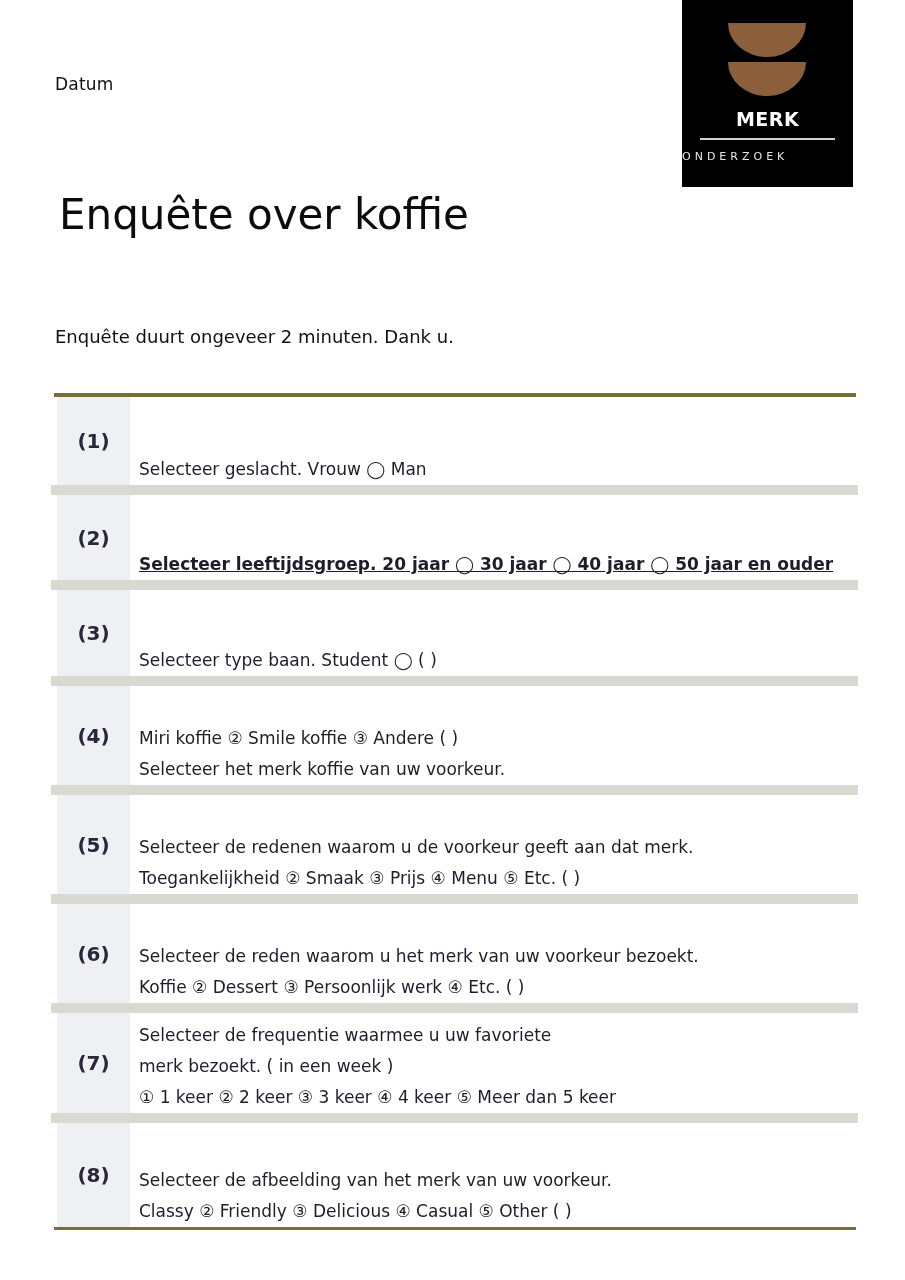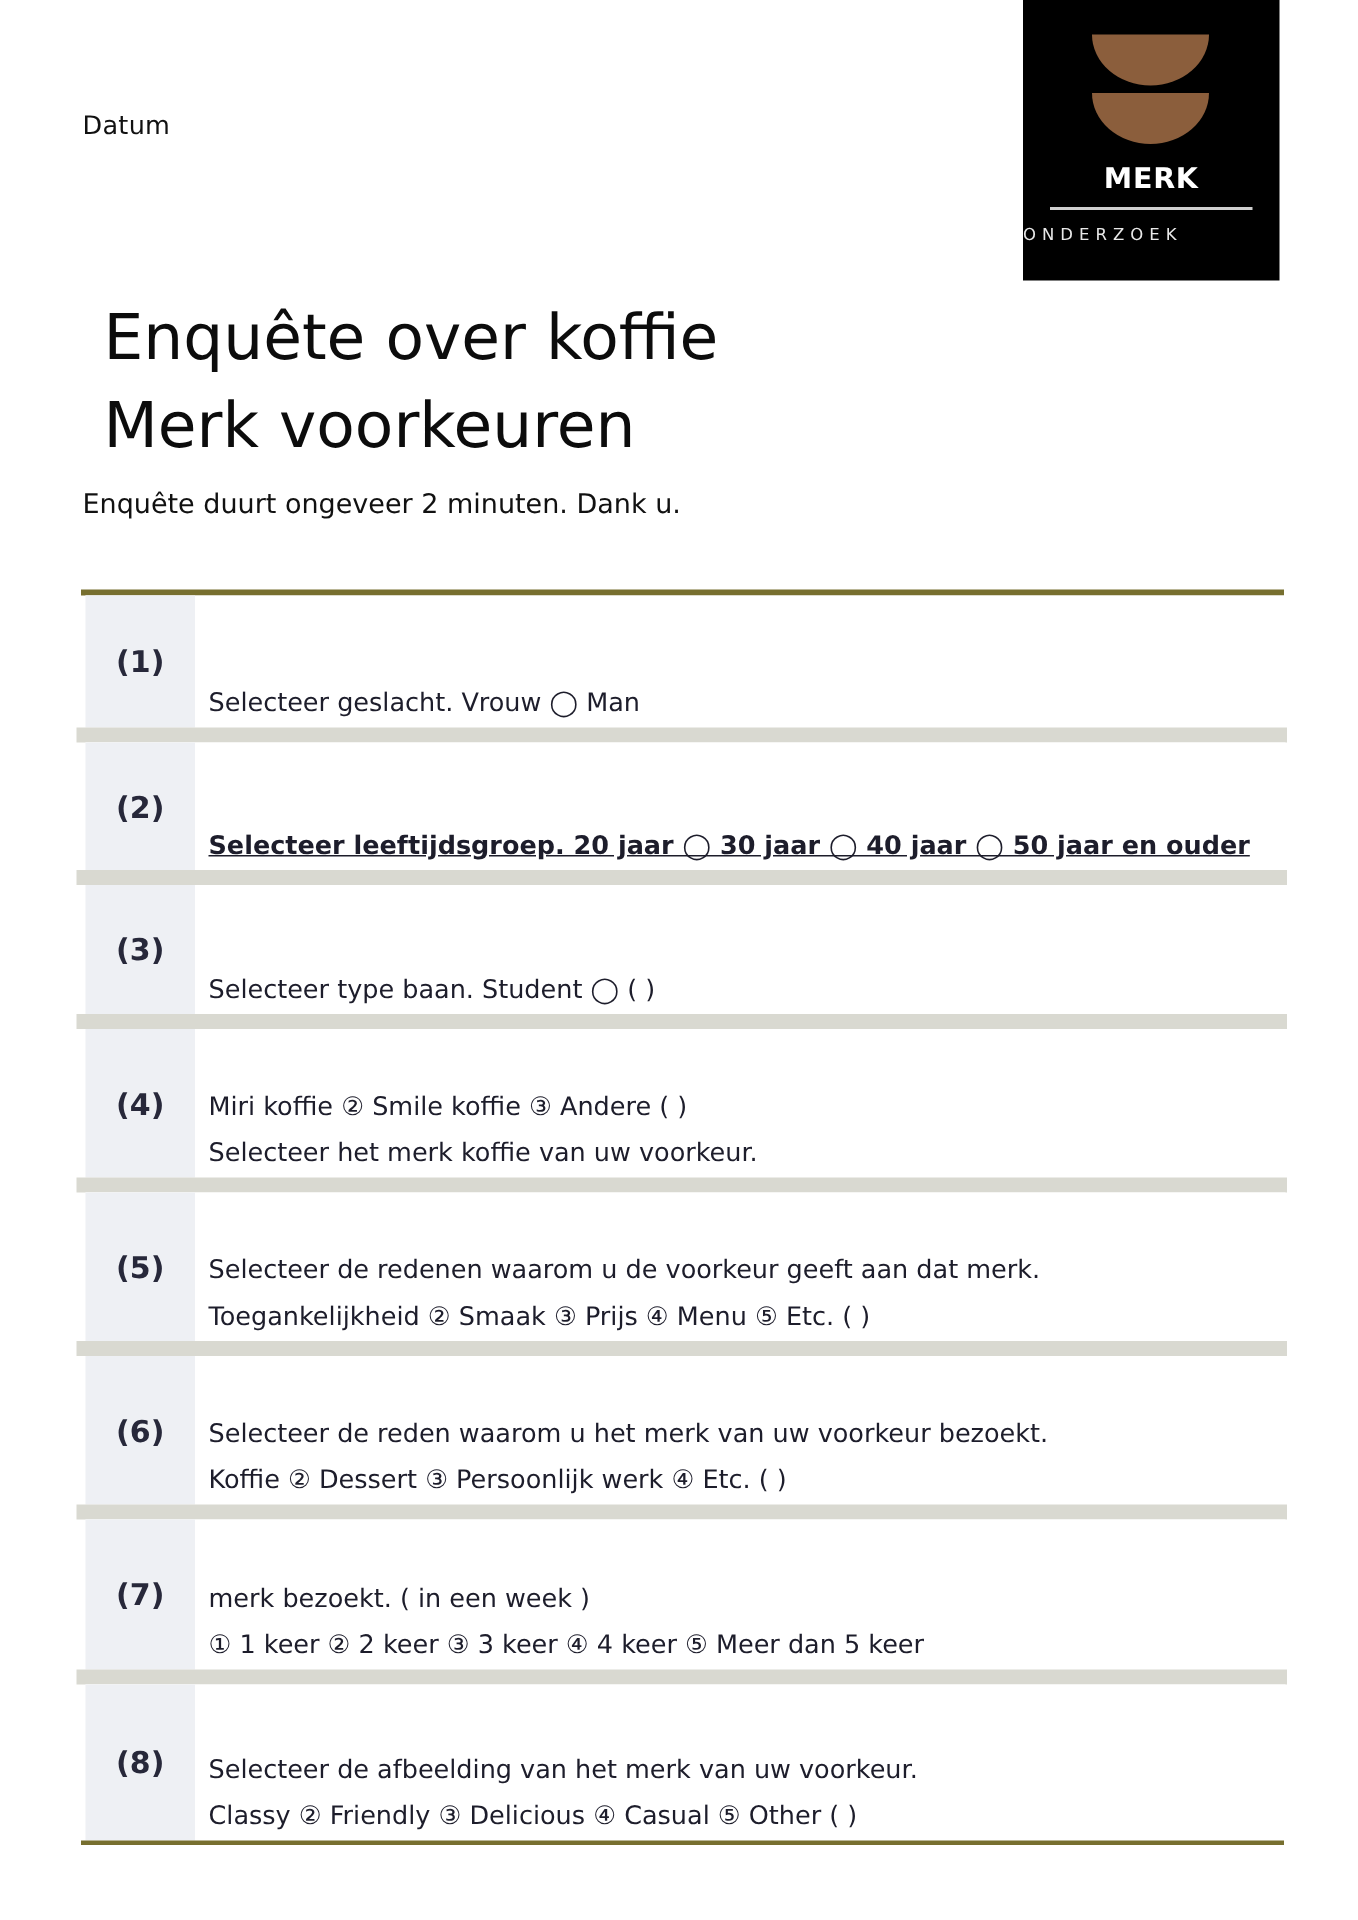--- a/index.html
+++ b/index.html
@@ -31,21 +31,21 @@
   .logo .rule {
     position:absolute; left:18px; right:18px; top:138px; height:2px; background:#cfcfcf;
   }
   .logo .sub {
     position:absolute; left:0; right:0; top:150px; text-align:left;
     color:#e8e8e8; font-size:11px; letter-spacing:4px;
   }
   .title {
     position:absolute; left:54px; top:180px;
     font-size:42px; line-height:59px; color:#0c0c0c; font-weight:normal;
-    margin:15px;
+    margin:5px;
   }
   .title span { display:block; }
   .intro {
     position:absolute; left:55px; top:326px; font-size:18px; color:#111;
   }
   .top-rule {
     position:absolute; left:54px; width:802px; top:393px; height:4px; background:#776f2f;
   }
   .bottom-rule {
     position:absolute; left:54px; width:802px; top:1227px; height:3px; background:#776f2f;
@@ -74,21 +74,20 @@
 <div class="logo">
   <div class="bowl b1"></div>
   <div class="bowl b2"></div>
   <div class="merk">MERK</div>
   <div class="rule"></div>
   <div class="sub">ONDERZOEK</div>
 </div>
 
 <h1 class="title">
   <span>Enquête over koffie</span>
-  <span>Merk voorkeuren</span>
 </h1>
 
 <div class="intro">Enquête duurt ongeveer 2 minuten. Dank u.</div>
 
 <div class="top-rule"></div>
 
 <div class="row" style="top:397px;height:88px;">
   <div class="num">(1)</div>
   <div class="body">
     <div>Selecteer geslacht. Vrouw ◯ Man</div>
@@ -135,20 +134,21 @@
   <div class="body">
     <div>Selecteer de reden waarom u het merk van uw voorkeur bezoekt.</div>
     <div>Koffie ② Dessert ③ Persoonlijk werk ④ Etc. ( )</div>
   </div>
 </div>
 <div class="sep" style="top:1003px;"></div>
 
 <div class="row" style="top:1013px;height:100px;">
   <div class="num">(7)</div>
   <div class="body">
+    <div>Selecteer de frequentie waarmee u uw favoriete</div>
     <div>merk bezoekt. ( in een week )</div>
     <div>① 1 keer ② 2 keer ③ 3 keer ④ 4 keer ⑤ Meer dan 5 keer</div>
   </div>
 </div>
 <div class="sep" style="top:1113px;"></div>
 
 <div class="row" style="top:1123px;height:104px;">
   <div class="num">(8)</div>
   <div class="body">
     <div>Selecteer de afbeelding van het merk van uw voorkeur.</div>

